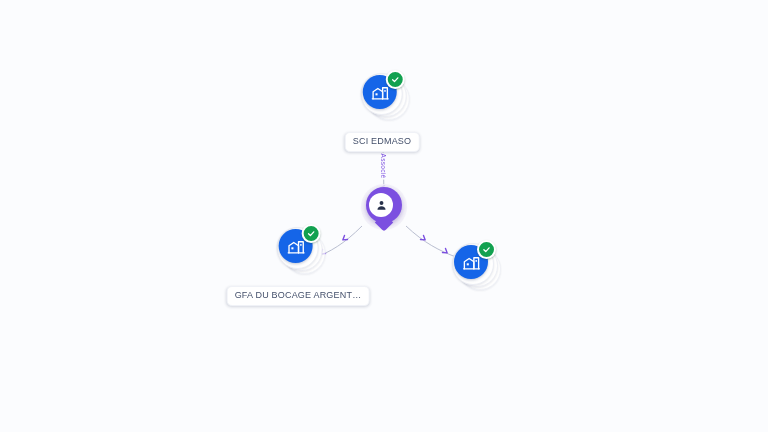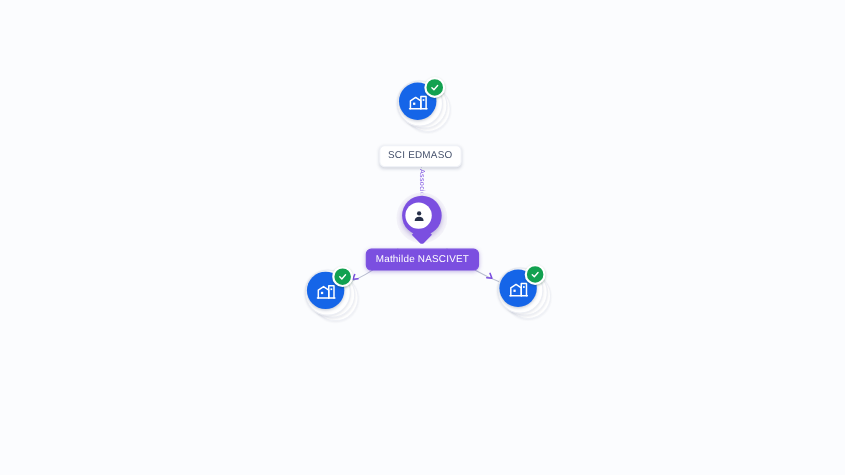--- a/index.html
+++ b/index.html
@@ -199,21 +199,20 @@
       <div class="pin-wrap">
         <div class="pin-halo"></div>
         <div class="pin"></div>
         <div class="pin-core">
           <svg width="13" height="13" viewBox="0 0 24 24" fill="none">
             <circle cx="12" cy="7.5" r="3.6" fill="#27304a"></circle>
             <path d="M4.5 20c0-4.4 3.4-6.8 7.5-6.8s7.5 2.4 7.5 6.8z" fill="#27304a"></path>
           </svg>
         </div>
       </div>
-      <div class="pill person" style="margin-top:-2px;">Mathilde NASCIVET</div>
     </div>
   </div>
 
   <div class="node" style="left:298px;top:266px;">
     <div class="node-inner">
       <div class="co-stack">
         <div class="sheet s3"></div>
         <div class="sheet s2"></div>
         <div class="sheet s1"></div>
         <div class="co-disc">
@@ -224,20 +223,21 @@
             <rect x="6" y="13" width="2.6" height="2.6" fill="#fff"></rect>
             <rect x="17" y="9" width="2" height="2" fill="#fff"></rect>
           </svg>
         </div>
         <div class="check-badge">
           <svg width="9" height="9" viewBox="0 0 24 24" fill="none">
             <path d="M5 12.5 L10 17.5 L19 7.5" stroke="#fff" stroke-width="3.4" stroke-linecap="round" stroke-linejoin="round"></path>
           </svg>
         </div>
       </div>
+      <div class="pill">GFA DU BOCAGE ARGENT…</div>
     </div>
   </div>
 
   <div class="node" style="left:473px;top:264px;">
     <div class="node-inner">
       <div class="co-stack">
         <div class="sheet s3"></div>
         <div class="sheet s2"></div>
         <div class="sheet s1"></div>
         <div class="co-disc">

